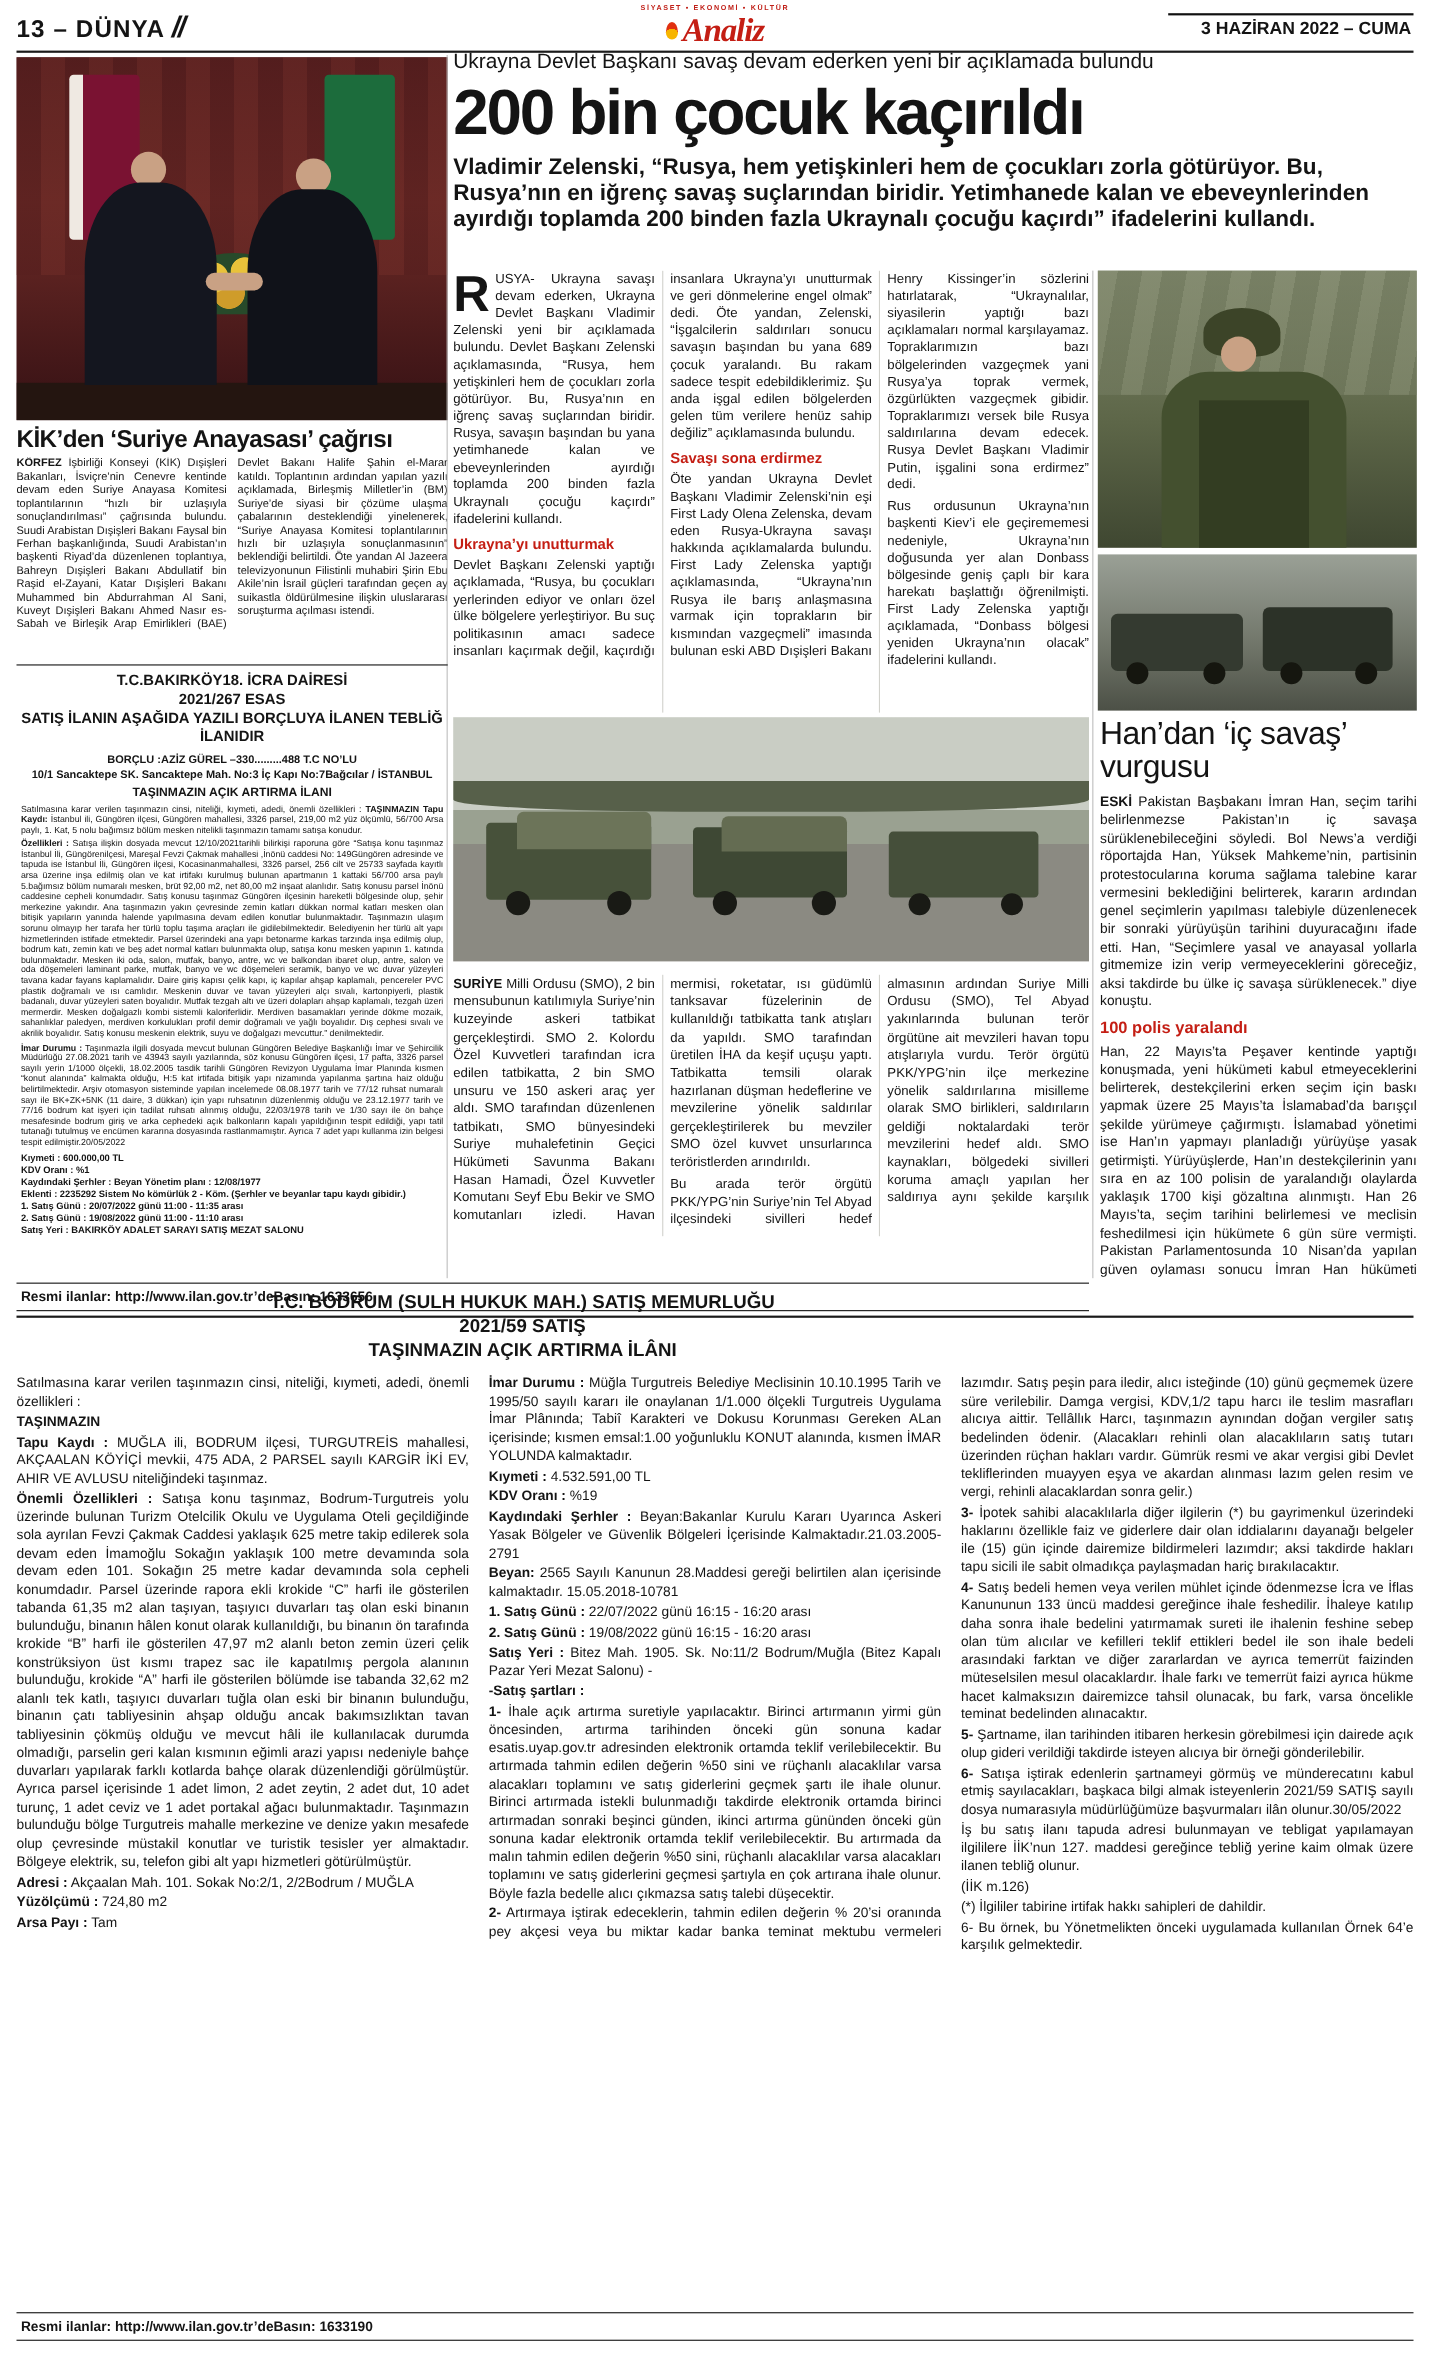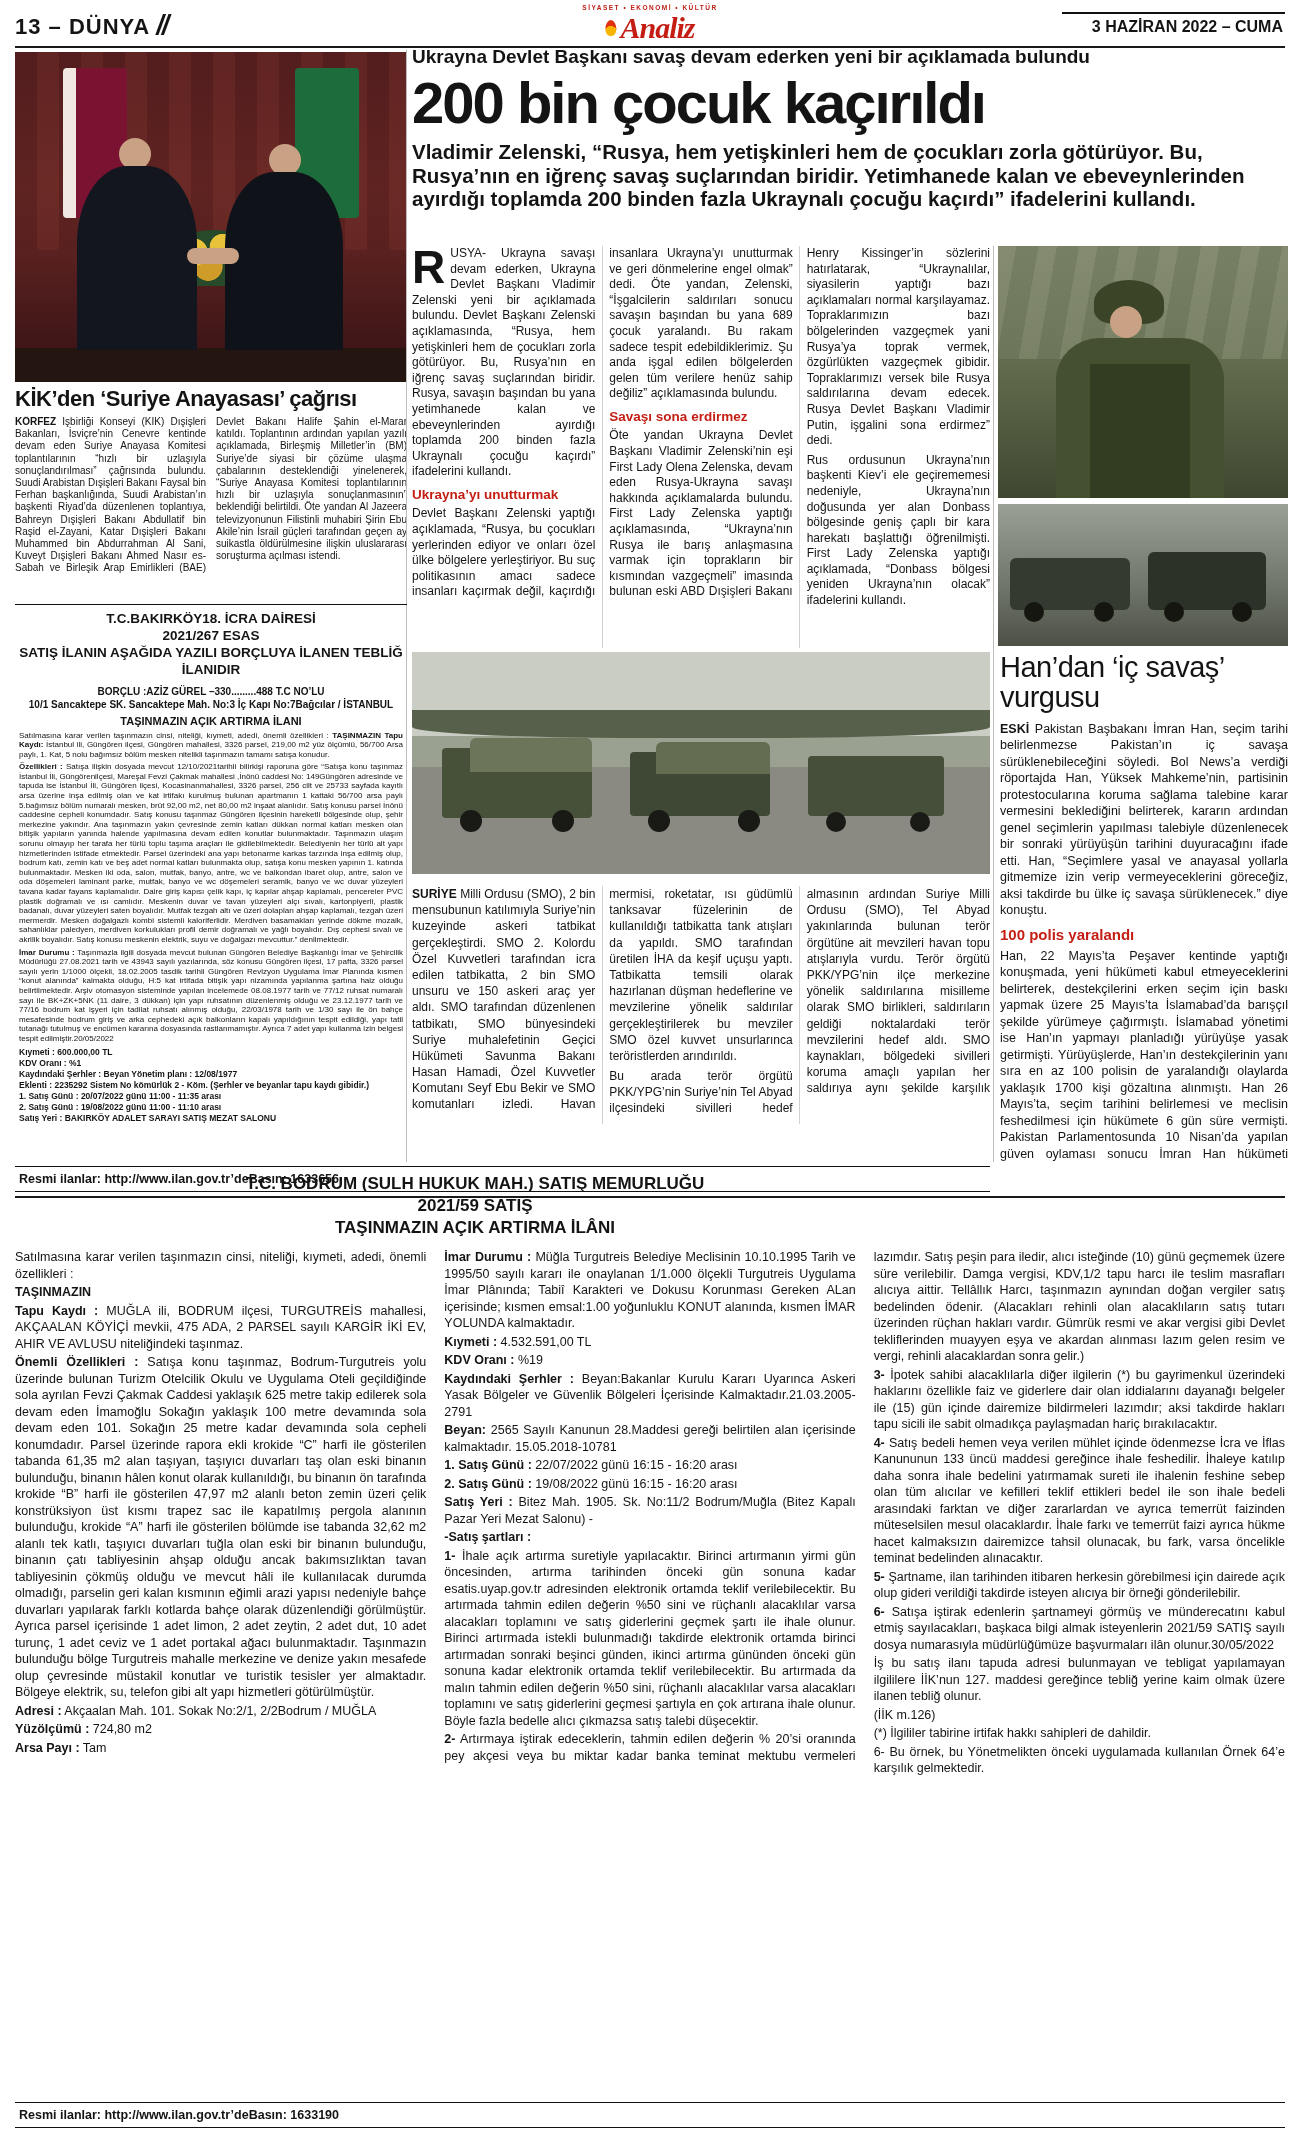--- a/index.html
+++ b/index.html
@@ -17,21 +17,21 @@
   .logo-tag{font-size:6.5px;color:#c02018;letter-spacing:1.5px;font-weight:700}
   .logo-row{display:flex;align-items:center;justify-content:center;gap:4px}
   .logo-flame{display:inline-block;width:11px;height:16px;background:radial-gradient(circle at 50% 75%,#f7b500 0 45%,#e03010 46% 100%);border-radius:50% 50% 50% 50%/60% 60% 40% 40%}
   .logo-text{font-family:"Liberation Serif",serif;font-style:italic;font-weight:700;font-size:30px;color:#c41e14;letter-spacing:-1px}
   .mast-date{position:absolute;right:0;top:8px;font-size:16px;font-weight:700;border-top:2px solid #111;padding:4px 2px 0 30px}
   
   .photo{position:absolute;overflow:hidden;background:#777}
   .photo div{position:absolute}
   .head{width:32px;height:32px;border-radius:50%;background:#c9a184}
   
-  .kicker{font-size:19px;font-weight:700}
+  .kicker{font-size:19px;font-weight:400}
   .headline-xl{font-size:58px;font-weight:700;letter-spacing:-2px;line-height:1}
   .deck{font-size:20.5px;font-weight:700;line-height:1.15}
   .h-md{font-size:22px;font-weight:700;letter-spacing:-.5px}
   .h-smo{font-size:30px;font-weight:700;letter-spacing:-.5px}
   .h-han{font-size:29px;font-weight:400;letter-spacing:-.5px;line-height:1.05;margin-bottom:8px}
   .body-sm{font-size:10px;line-height:1.22}
   .body-md{font-size:12px;line-height:1.3}
   .body-smo{font-size:12px;line-height:1.35}
   .body-han{font-size:12.5px;line-height:1.32}
   .col2{column-count:2;column-gap:10px}

